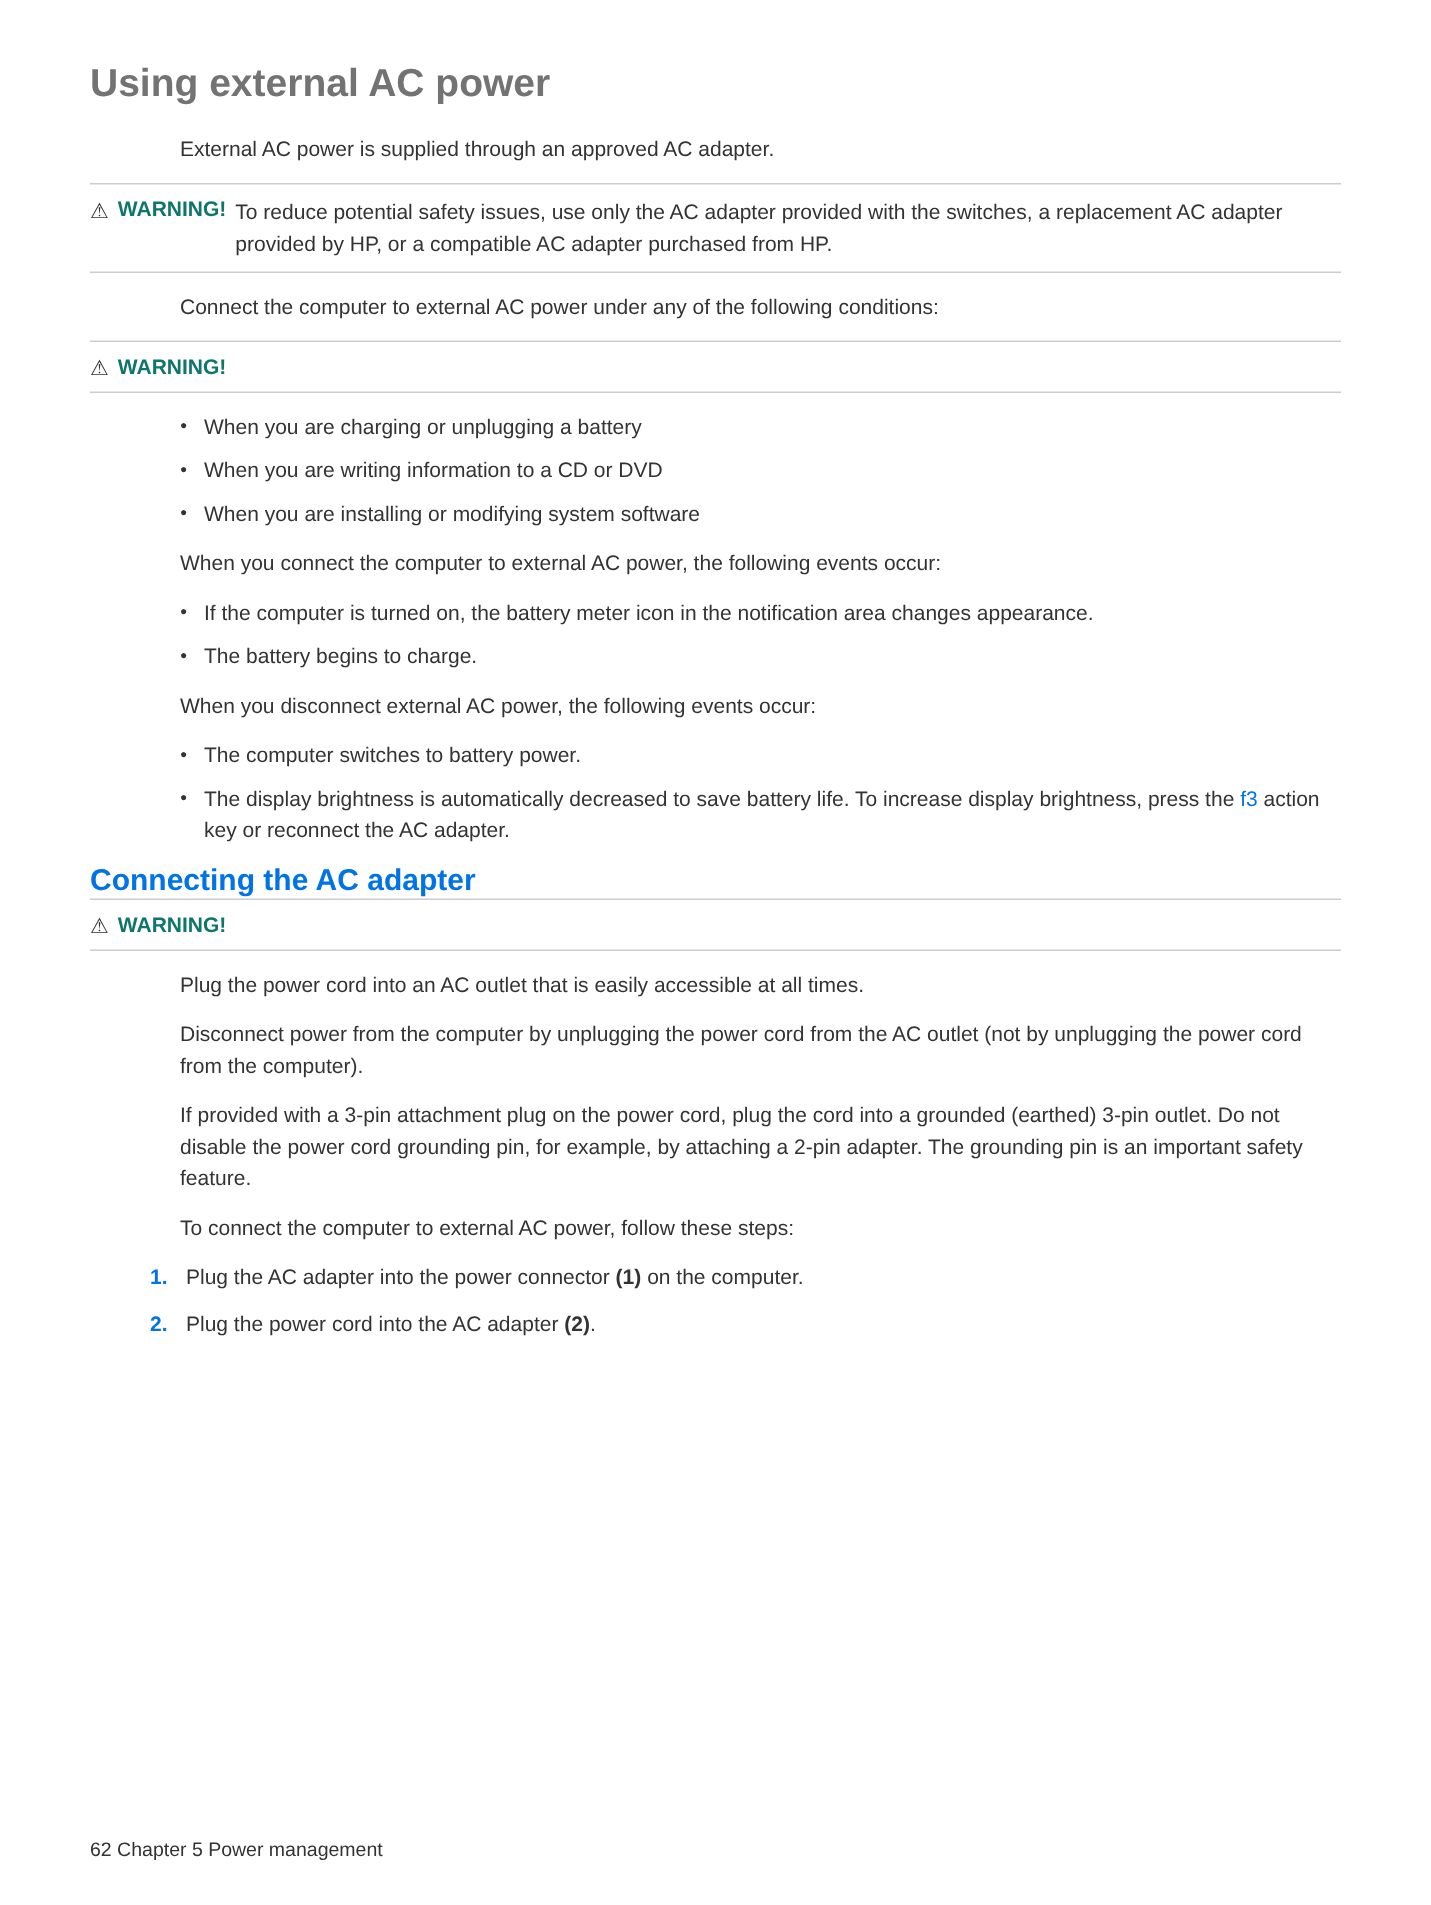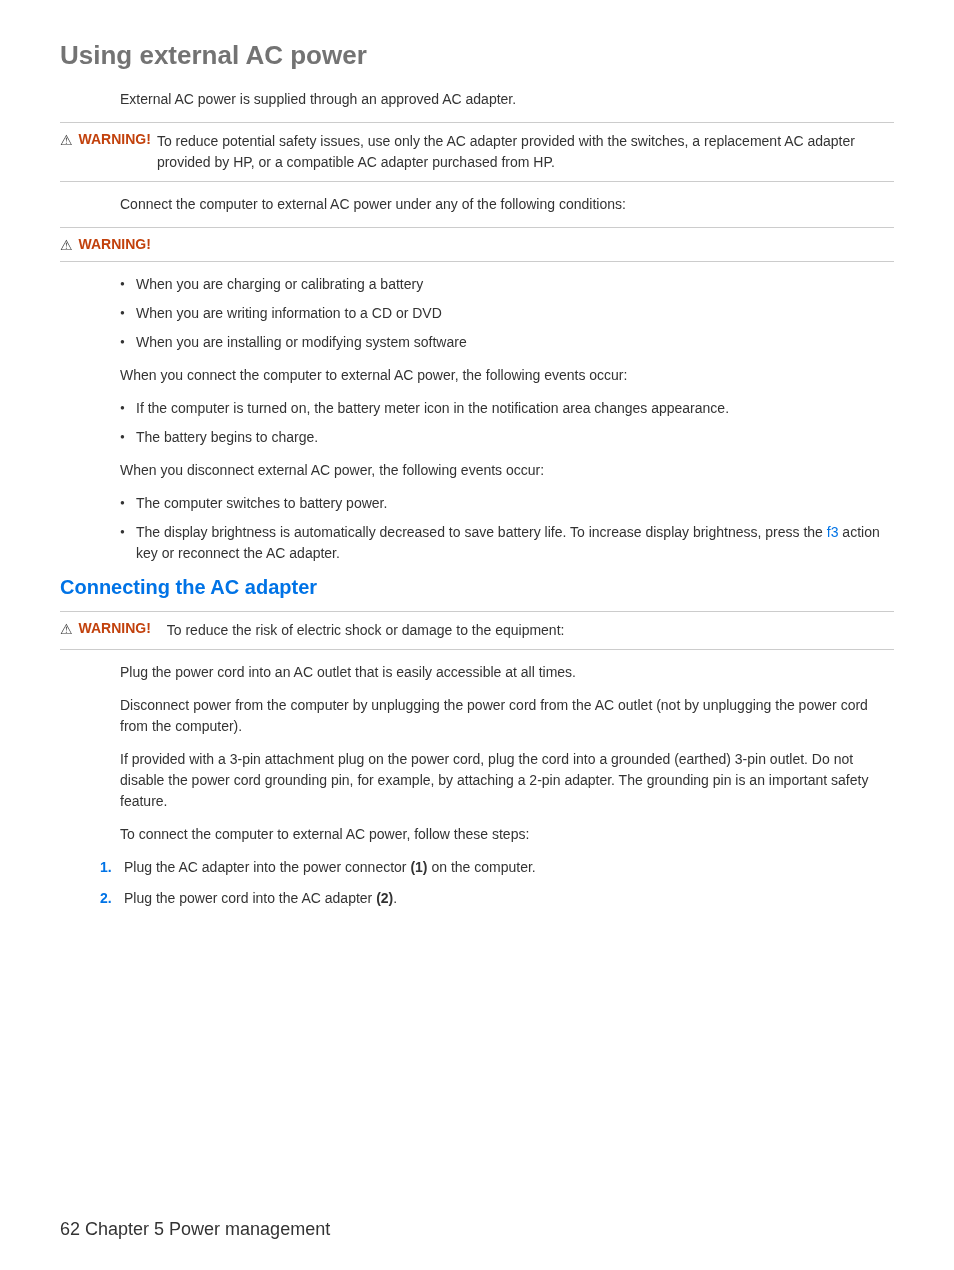--- a/index.html
+++ b/index.html
@@ -27,21 +27,21 @@
       color: #737373;
       font-size: 26px;
       font-weight: bold;
       margin-bottom: 18px;
     }
 
     h2.subsection-title {
       color: #0073e6;
       font-size: 20px;
       font-weight: bold;
-      margin-bottom: 12px;
+      margin-bottom: 0;
       margin-top: 10px;
     }
 
     p {
       margin-bottom: 12px;
       line-height: 1.5;
     }
 
     .warning-box {
       border-top: 1px solid #ccc;
@@ -54,21 +54,21 @@
     }
 
     .warning-icon {
       color: #333;
       font-size: 14px;
       flex-shrink: 0;
       margin-top: 1px;
     }
 
     .warning-label {
-      color: #c2410c;
+      color: #0f766e;
       font-weight: bold;
       flex-shrink: 0;
     }
 
     .warning-text {
       color: #333;
       line-height: 1.5;
     }
 
     ul.bullet-list {
@@ -112,21 +112,21 @@
     }
 
     .content-indent {
       padding-left: 60px;
     }
 
     .page-footer {
       position: fixed;
       bottom: 30px;
       left: 60px;
-      font-size: 18px;
+      font-size: 13px;
       color: #333;
     }
 
     .inline-code {
       color: #0073e6;
     }
 
     strong {
       font-weight: bold;
     }
@@ -151,21 +151,21 @@
   <div class="content-indent">
     <p>Connect the computer to external AC power under any of the following conditions:</p>
   </div>
 
   <div class="warning-box">
     <span class="warning-icon">⚠</span>
     <span class="warning-label">WARNING!</span>&nbsp;
   </div>
 
   <ul class="bullet-list">
-    <li><span>When you are charging or calibrating a battery</span></li>
+    <li><span>When you are charging or unplugging a battery</span></li>
     <li><span>When you are writing information to a CD or DVD</span></li>
     <li><span>When you are installing or modifying system software</span></li>
   </ul>
 
   <div class="content-indent">
     <p>When you connect the computer to external AC power, the following events occur:</p>
   </div>
 
   <ul class="bullet-list">
     <li><span>If the computer is turned on, the battery meter icon in the notification area changes appearance.</span></li>
@@ -181,21 +181,20 @@
     <li>
       The display brightness is automatically decreased to save battery life. To increase display brightness, press the <span class="inline-code">f3</span> action key or reconnect the AC adapter.
     </li>
   </ul>
 
   <h2 class="subsection-title">Connecting the AC adapter</h2>
 
   <div class="warning-box">
     <span class="warning-icon">⚠</span>
     <span class="warning-label">WARNING!</span>&nbsp;
-    <span class="warning-text">To reduce the risk of electric shock or damage to the equipment:</span>
   </div>
 
   <div class="content-indent">
     <p>Plug the power cord into an AC outlet that is easily accessible at all times.</p>
     <p>Disconnect power from the computer by unplugging the power cord from the AC outlet (not by unplugging the power cord from the computer).</p>
     <p>If provided with a 3-pin attachment plug on the power cord, plug the cord into a grounded (earthed) 3-pin outlet. Do not disable the power cord grounding pin, for example, by attaching a 2-pin adapter. The grounding pin is an important safety feature.</p>
     <p>To connect the computer to external AC power, follow these steps:</p>
   </div>
 
   <ol class="numbered-list">

